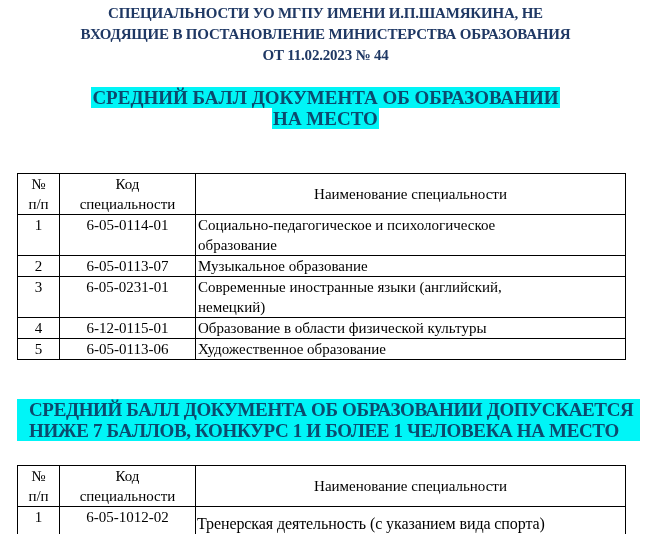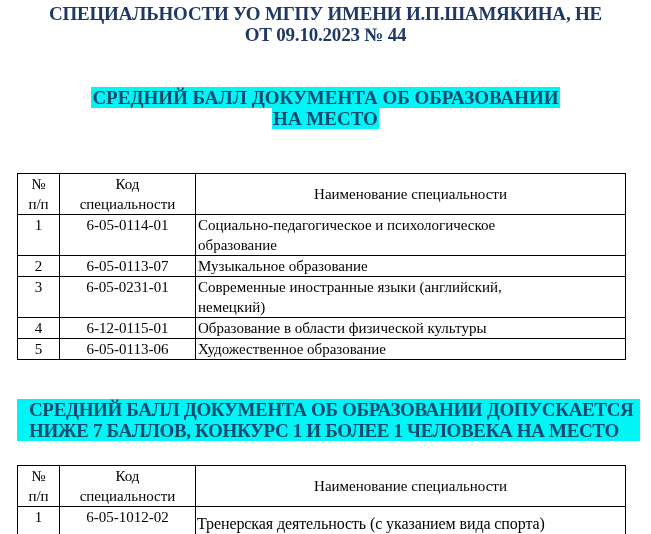--- a/index.html
+++ b/index.html
@@ -1,21 +1,21 @@
 <!DOCTYPE html>
 <html><head>
   <meta charset="utf-8">
   <style>
     * { box-sizing: border-box; margin: 0; padding: 0; }
     html, body { width: 651px; height: 534px; background: #ffffff; overflow: hidden; }
     body { font-family: "Liberation Serif", "DejaVu Serif", serif; color: #000; position: relative; }
 
     .title {
       position: absolute; left: 0; top: 3px; width: 651px;
-      text-align: center; font-weight: bold; font-size: 19px; line-height: 21px;
+      text-align: center; font-weight: bold; font-size: 15px; line-height: 21px;
       color: #1f3864; letter-spacing: -0.2px;
     }
     .title span { display: block; }
 
     .hl-block {
       position: absolute; left: 0; width: 651px; text-align: center;
       font-weight: bold; font-size: 19px; line-height: 21px; color: #0c4a6e;
     }
     .hl-line { display: block; }
     .hl-line span { background: #00f5f7; padding: 0 1px; }
@@ -42,21 +42,22 @@
     table.spec col.c3 { width: auto; }
     #table1 { top: 173px; }
     #table2 { top: 465px; }
     #table2 td.name { font-size: 16px; letter-spacing: -0.1px; white-space: nowrap; padding: 7px 1px; }
   </style>
 </head>
 <body>
 
 <div class="title">
   <span>СПЕЦИАЛЬНОСТИ УО МГПУ ИМЕНИ И.П.ШАМЯКИНА, НЕ</span>
-  <span>ОТ 09.10.2023 № 44</span>
+  <span>ВХОДЯЩИЕ В ПОСТАНОВЛЕНИЕ МИНИСТЕРСТВА ОБРАЗОВАНИЯ</span>
+  <span>ОТ 11.02.2023 № 44</span>
 </div>
 
 <div class="hl-block" id="sec1">
   <div class="hl-line"><span>СРЕДНИЙ БАЛЛ ДОКУМЕНТА ОБ ОБРАЗОВАНИИ</span></div>
   <div class="hl-line"><span>НА МЕСТО</span></div>
 </div>
 
 <table class="spec" id="table1">
   <colgroup>
       <col class="c1">

